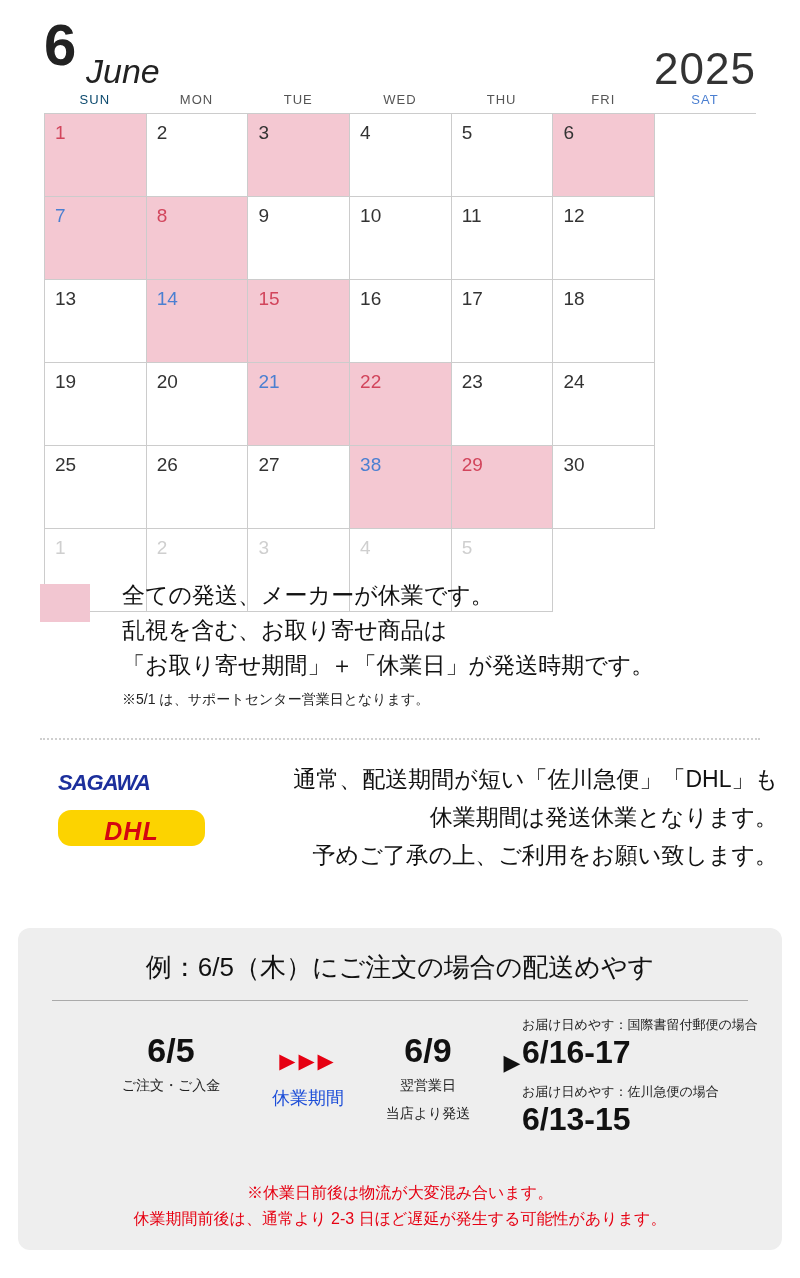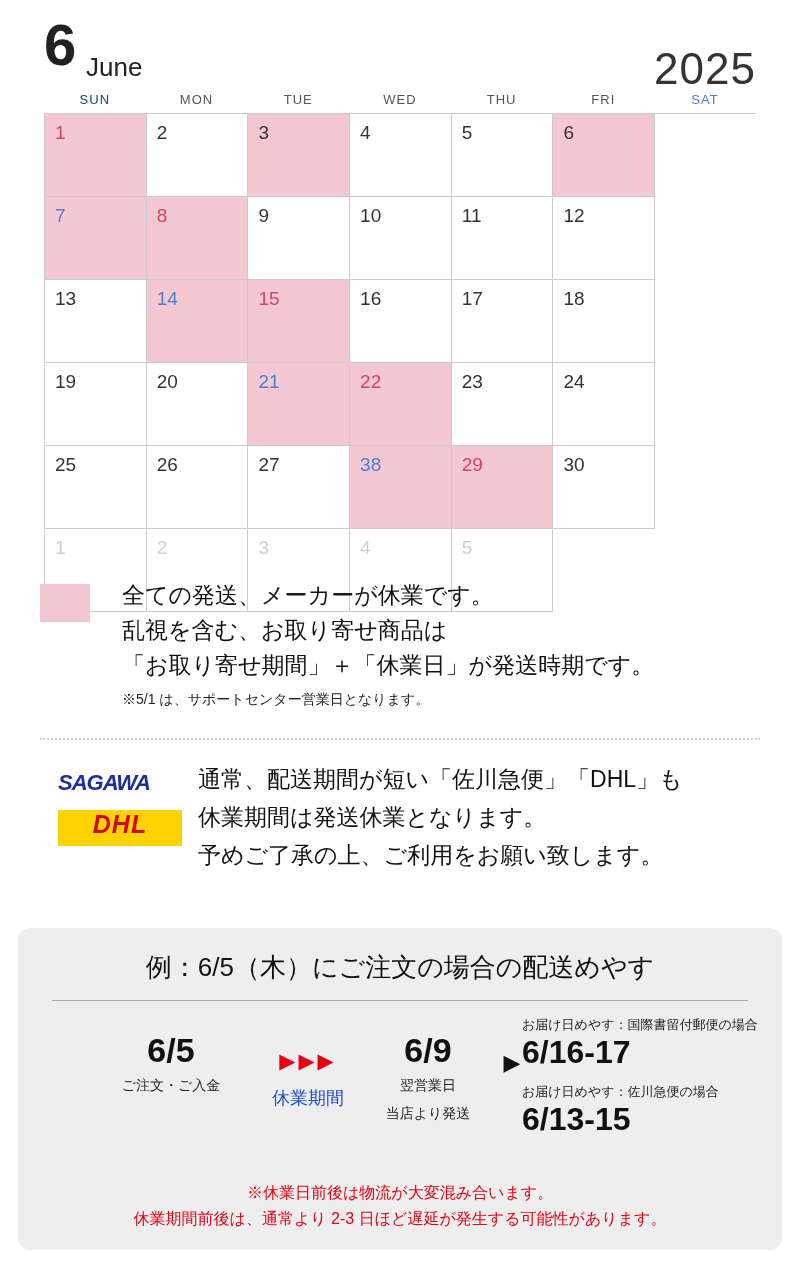--- a/index.html
+++ b/index.html
@@ -32,23 +32,24 @@
     font-size: 58px;
     font-weight: bold;
     line-height: 1;
     color: #222;
     letter-spacing: -1px;
   }
   .month-name {
     position: absolute;
     left: 42px;
     top: 30px;
-    font-size: 26px;
+    font-size: 34px;
     color: #222;
     letter-spacing: 0px;
+    font-style: italic;
   }
   .year {
     position: absolute;
     right: 0;
     top: 22px;
     font-size: 44px;
     color: #333;
     letter-spacing: 1px;
   }
 
@@ -163,46 +164,48 @@
     font-weight: bold;
     font-style: italic;
     color: #1c2f9c;
     letter-spacing: -1px;
     font-family: "Liberation Sans", sans-serif;
   }
   .dhl-logo {
     position: absolute;
     left: 18px;
     top: 50px;
-    width: 124px;
+    width: 147px;
     height: 36px;
     background: #fcd300;
     display: flex;
-    align-items: flex-start;
+    align-items: flex-end;
     justify-content: center;
+    border-radius: 13px;
   }
   .dhl-logo .dhl-text {
     font-size: 25px;
     font-weight: bold;
     font-style: italic;
     color: #d40511;
     letter-spacing: 1px;
     font-family: "Liberation Sans", sans-serif;
   }
   .ship-text {
     position: absolute;
     left: 158px;
     top: 0;
     width: 580px;
   }
   .ship-line {
     font-size: 23px;
     line-height: 38px;
     color: #111;
     white-space: nowrap;
+    text-align: right;
   }
 
   
   .example {
     position: absolute;
     left: 18px;
     top: 928px;
     width: 764px;
     height: 322px;
     background: #eeeeee;

